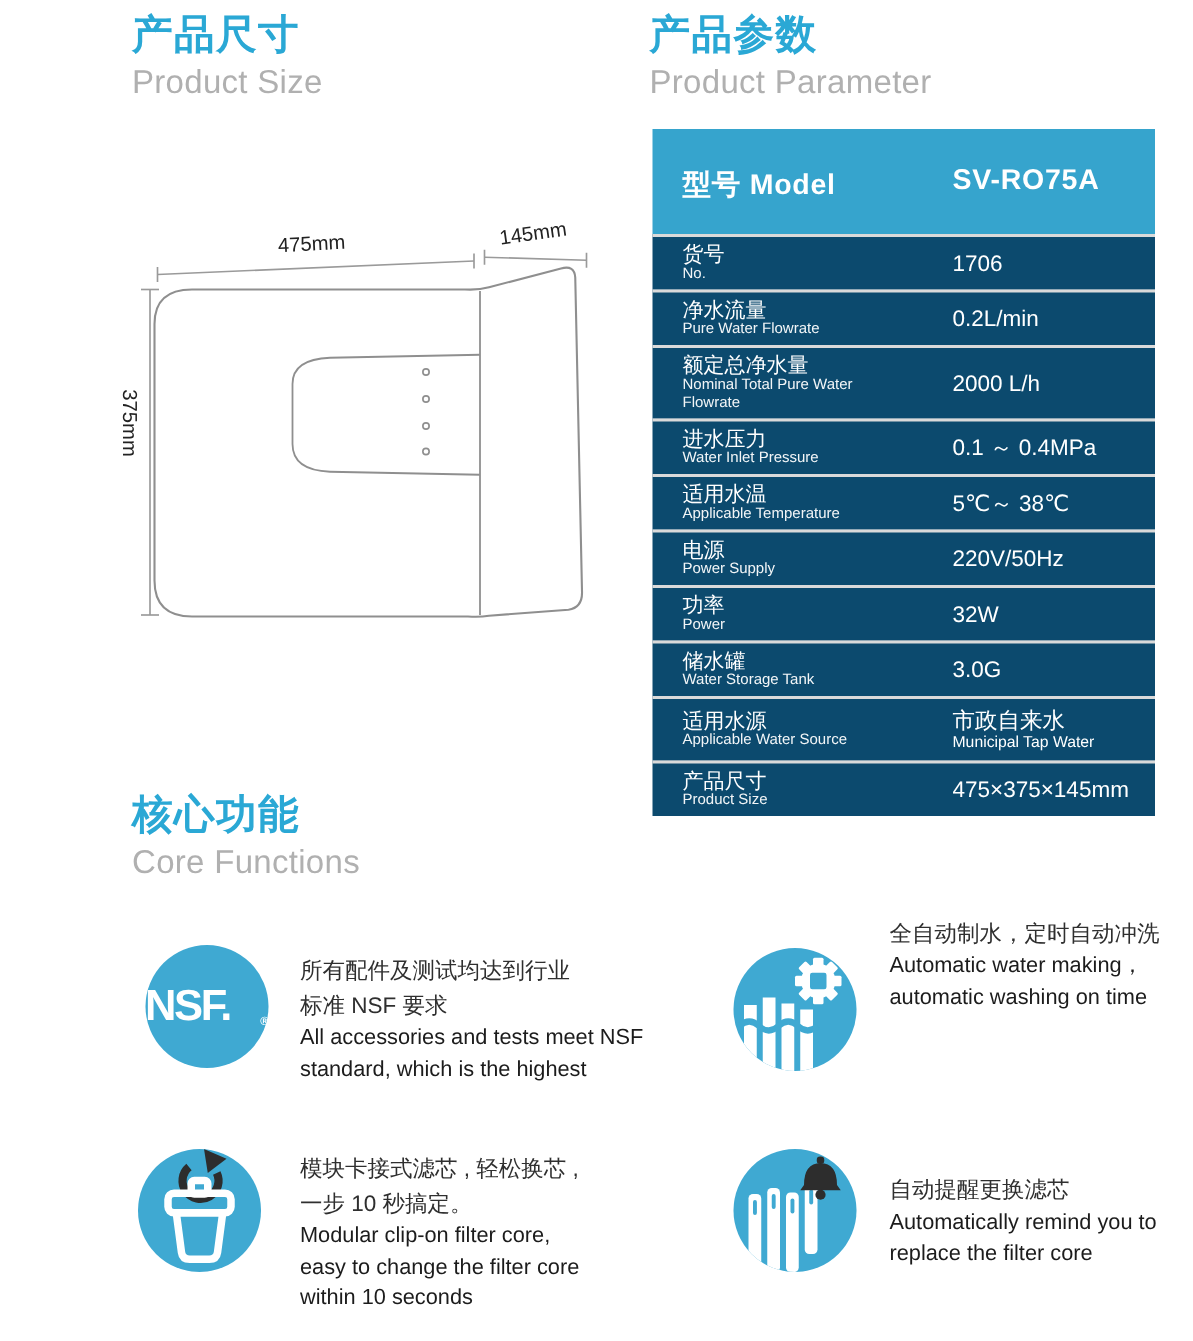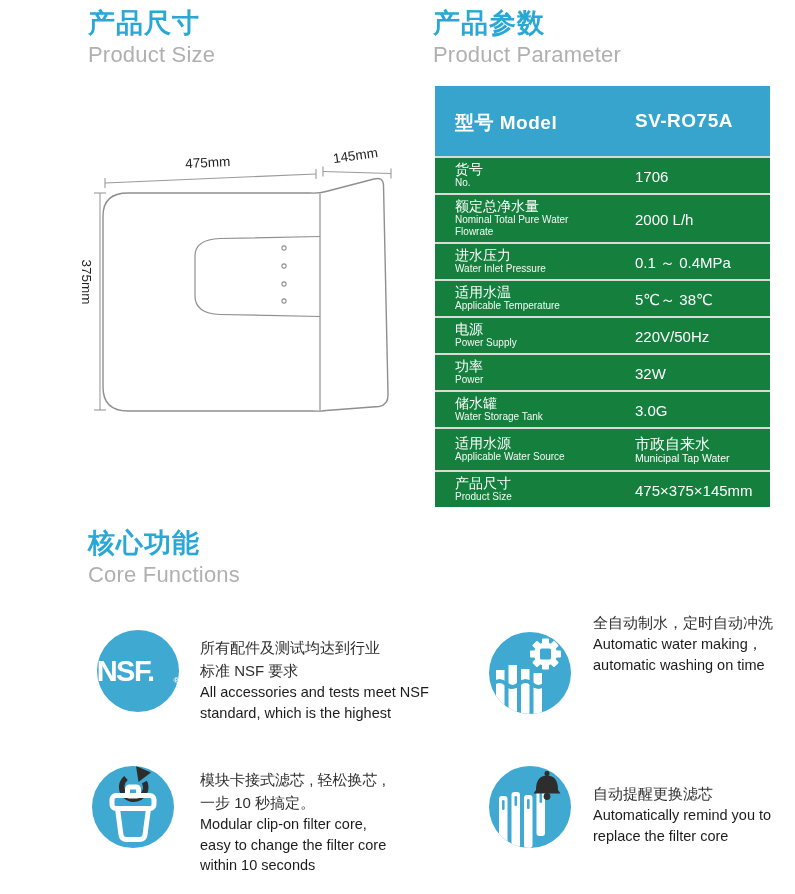--- a/index.html
+++ b/index.html
@@ -7,21 +7,21 @@
         font-family:"Liberation Sans","DejaVu Sans",sans-serif;}
   .abs{position:absolute;}
   
   .sec-zh{font-size:27px;font-weight:bold;color:#2aa8d5;letter-spacing:1px;line-height:30px;}
   .sec-en{font-size:22px;color:#b0b0b0;line-height:26px;letter-spacing:.2px;}
   
   .ptable{left:435px;top:86px;width:335px;}
   .thead{position:relative;height:70px;background:#36a4cd;color:#fff;}
   .thead .tlabel{position:absolute;left:20px;top:24px;font-size:19px;font-weight:bold;letter-spacing:.5px;}
   .thead .tvalue{position:absolute;left:200px;top:24px;font-size:19px;font-weight:bold;letter-spacing:.5px;}
-  .trow{position:relative;background:#15803d;color:#fff;border-top:2px solid #dadada;
+  .trow{position:relative;background:#0c4a6e;color:#fff;border-top:2px solid #dadada;
         padding:3px 0 4px 0;min-height:26px;}
   .trow .lbl{padding-left:20px;padding-right:175px;}
   .trow .zh{font-size:14px;line-height:16px;}
   .trow .en{font-size:10px;line-height:12px;opacity:.95;}
   .trow .valwrap{position:absolute;left:200px;top:50%;transform:translateY(-50%);}
   .trow .val{font-size:15px;line-height:17px;}
   .trow .valsub{font-size:10.5px;line-height:13px;}
   .trow.tall{padding:6px 0 7px 0;}
   
   .fcircle{position:absolute;width:82px;height:82px;border-radius:50%;background:#3fa9d2;overflow:hidden;}
@@ -83,20 +83,29 @@
       <div class="lbl">
           <div class="zh">货号</div>
       <div class="en">No.</div>
         </div>
       <div class="valwrap">
           <div class="val">1706</div>
         </div>
     </div>
     <div class="trow">
       <div class="lbl">
+          <div class="zh">净水流量</div>
+      <div class="en">Pure Water Flowrate</div>
+        </div>
+      <div class="valwrap">
+          <div class="val">0.2L/min</div>
+        </div>
+    </div>
+    <div class="trow">
+      <div class="lbl">
           <div class="zh">额定总净水量</div>
       <div class="en">Nominal Total Pure Water Flowrate</div>
         </div>
       <div class="valwrap">
           <div class="val">2000 L/h</div>
         </div>
     </div>
     <div class="trow">
       <div class="lbl">
           <div class="zh">进水压力</div>

